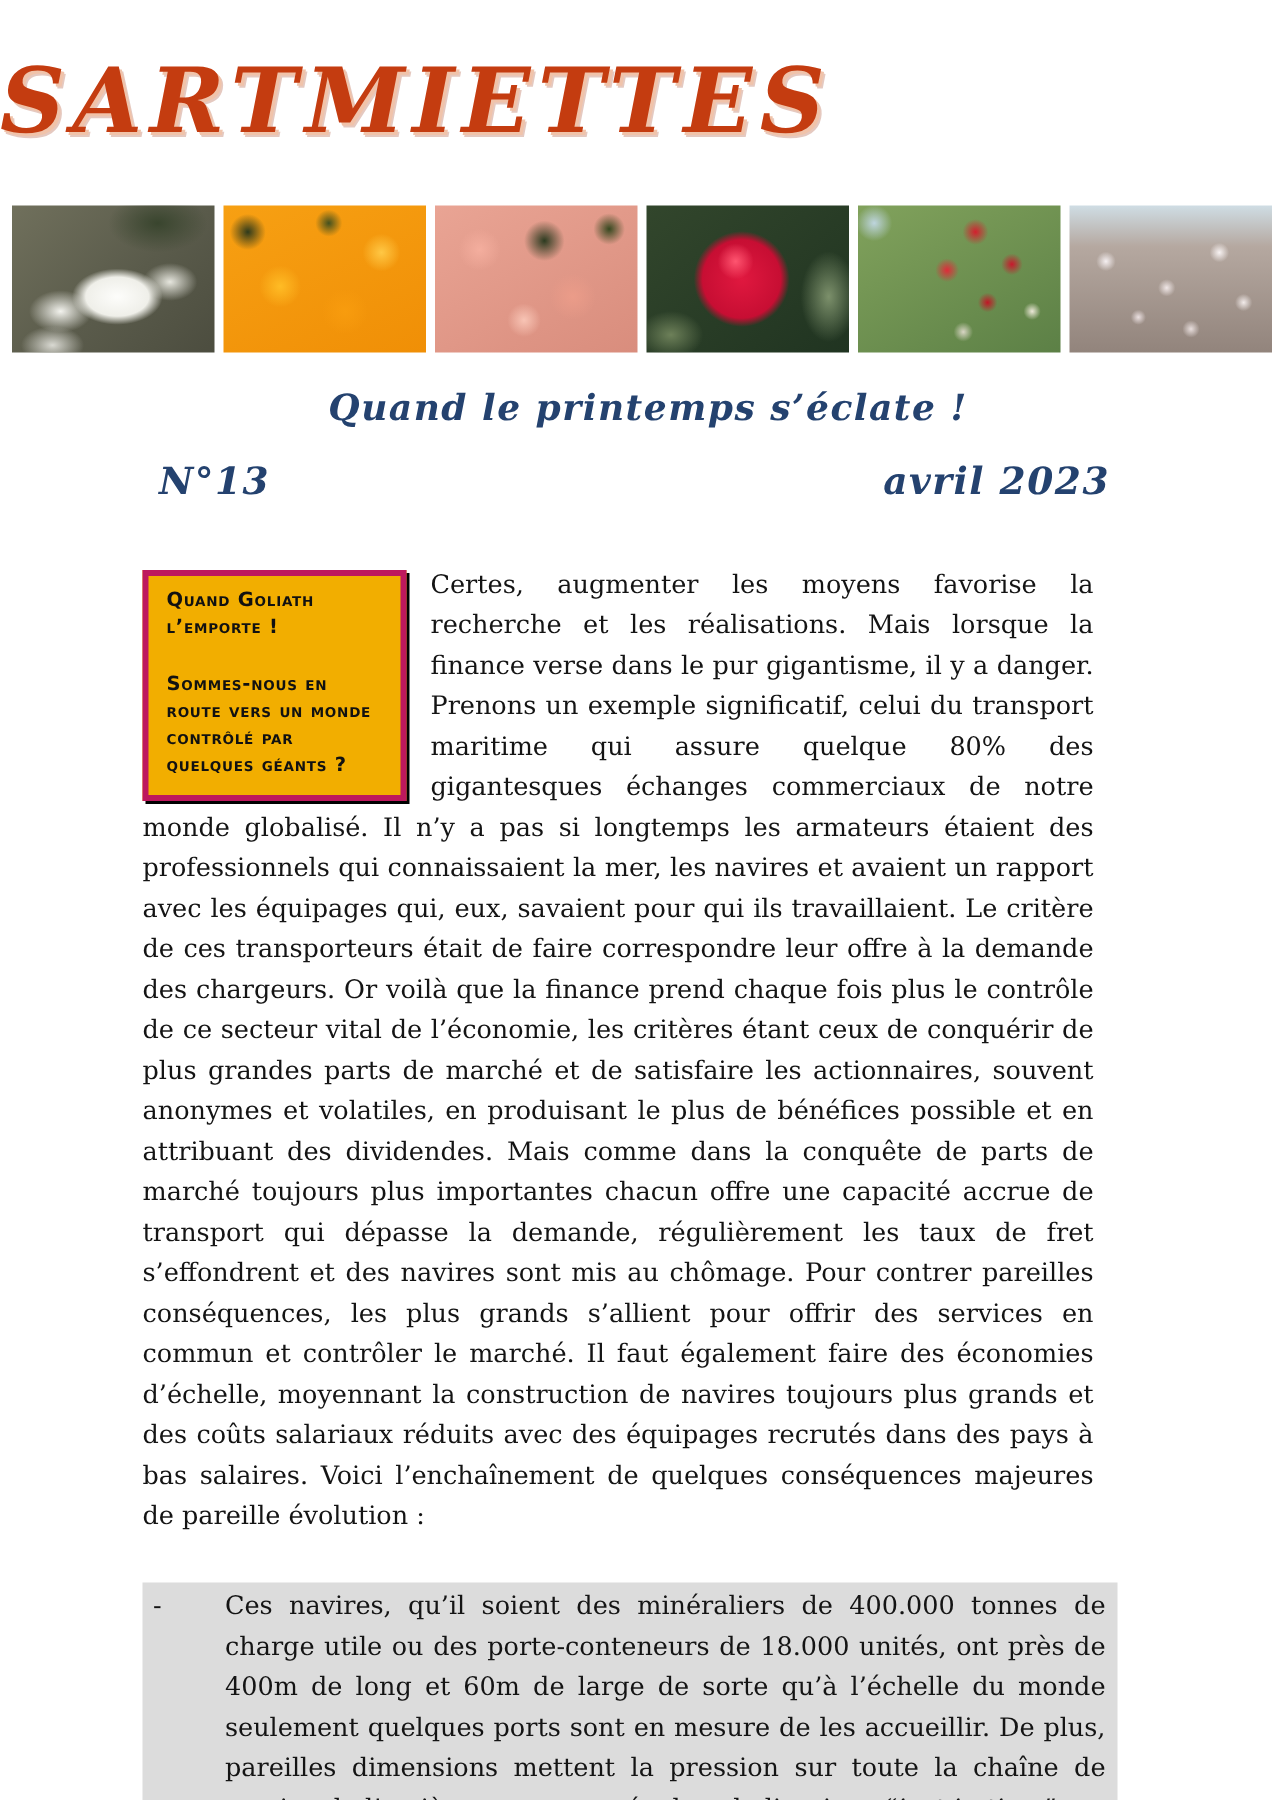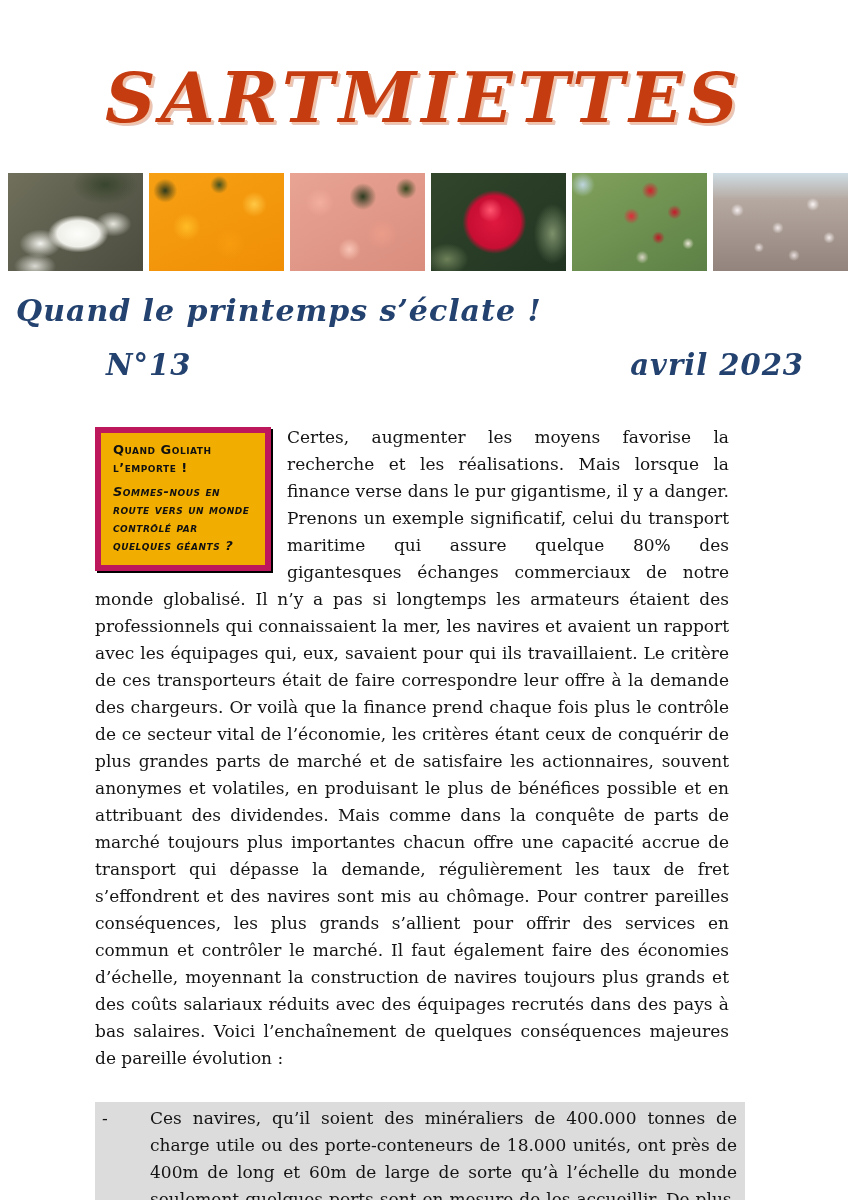--- a/index.html
+++ b/index.html
@@ -10,26 +10,26 @@
     height: 1200px;
     margin: 0 auto;
     background: #ffffff;
     overflow: hidden;
     font-family: "DejaVu Serif", serif;
   }
 
   
   .masthead {
     margin: 0;
-    padding-top: 58px;
-    text-align: center;
+    padding-top: 34px;
+    text-align: left;
     font-family: "DejaVu Serif", serif;
     font-style: italic;
     font-weight: bold;
-    font-size: 70px;
+    font-size: 60px;
     line-height: 1.15;
     letter-spacing: 5px;
     color: #c43c10;
     text-shadow: 2px 2px 0 #f0c3aa, 3px 3px 0 rgba(150,40,5,0.25);
   }
 
   
   .photo-strip {
     display: flex;
     gap: 6px;
@@ -97,59 +97,59 @@
   
   .script { 
     font-family: "DejaVu Serif", serif;
     font-style: italic;
     font-weight: 700;
     color: #24426f;
     letter-spacing: 1px;
   }
   .subtitle {
     margin-top: 22px;
-    text-align: left;
-    font-size: 30px;
+    text-align: center;
+    font-size: 24px;
     padding-left: 16px;
   }
   .issue-row {
     display: flex;
     justify-content: space-between;
-    margin: 20px 44px 0 106px;
-    font-size: 29px;
+    margin: 20px 108px 0 106px;
+    font-size: 25px;
     gap: 36px;
   }
 
   
   .article {
     width: 650px;
     margin: 42px 0 0 95px;
     font-size: 17px;
     line-height: 27px;
     text-align: justify;
     color: #141414;
   }
   .callout {
     float: left;
     width: 176px;
     background: #f2ae00;
-    border: 6px solid #be185d;
+    border: 4px solid #be185d;
     box-shadow: 2px 2px 0 #000;
     padding: 8px 12px 10px 12px;
     margin: 3px 16px 4px 0;
     font-family: "DejaVu Sans", sans-serif;
     font-variant: small-caps;
     font-weight: 700;
     font-size: 13px;
     line-height: 18px;
     letter-spacing: 0.5px;
     color: #111;
     text-align: left;
   }
-  .callout-question { margin-top: 6px; font-style: italic; }
+  .callout-question { margin-top: 20px; }
   .intro { margin: 0 16px 30px 0; }
   .consequences { list-style: none; margin: 0; padding: 0; }
   .consequences li {
     position: relative;
     padding: 3px 8px 3px 55px;
   }
   .consequences li.hl { background: #dcdcdc; }
   .consequences .dash { position: absolute; left: 7px; top: 3px; }
 </style>
 </head>

